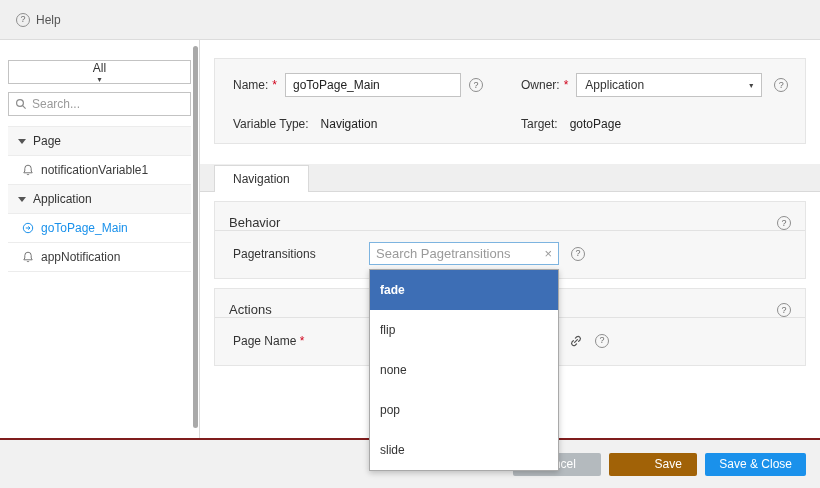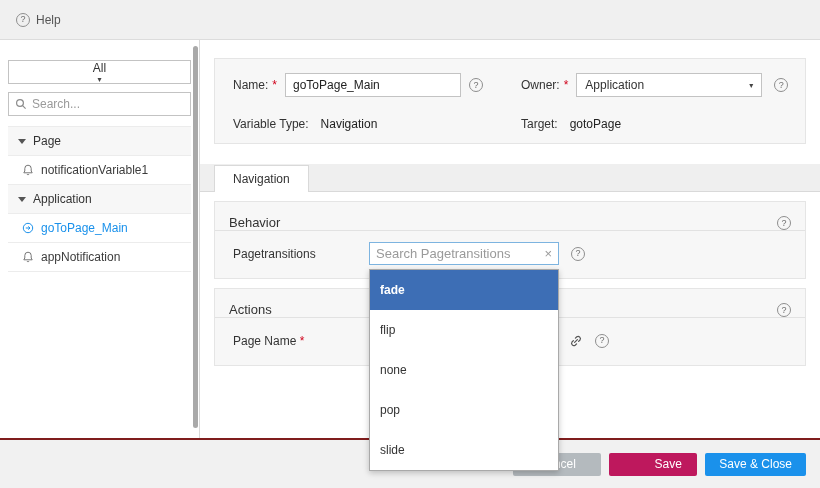--- a/index.html
+++ b/index.html
@@ -67,21 +67,21 @@
   .opt { padding:12px 10px; line-height:16px; color:#333; cursor:pointer; }
   .opt.selected { background:#3d6eb5; color:#fff; font-weight:bold; }
 
   .inputs-input { width:190px; height:23px; }
   .link-icon { color:#555; display:flex; cursor:pointer; }
 
   
   .ftr { position:absolute; left:0; right:0; bottom:0; height:50px; background:#f1f1f1; border-top:2px solid #7f1d1d; display:flex; align-items:center; justify-content:flex-end; gap:8px; padding-right:14px; }
   .btn { height:23px; min-width:88px; border:none; border-radius:2px; color:#fff; font-size:12px; font-family:inherit; cursor:pointer; padding:0 14px; }
   .btn-cancel { background:#b4babe; }
-  .btn-save { background:#be185d;padding-left:44px; }
+  .btn-save { background:#a16207;padding-left:44px; }
   .btn-savec { background:#1a91eb; }
 </style>
 </head>
 <body>
 
 <div class="app">
 
   <div class="hdr">
     <div class="help">
       <span class="qicon">?</span>

